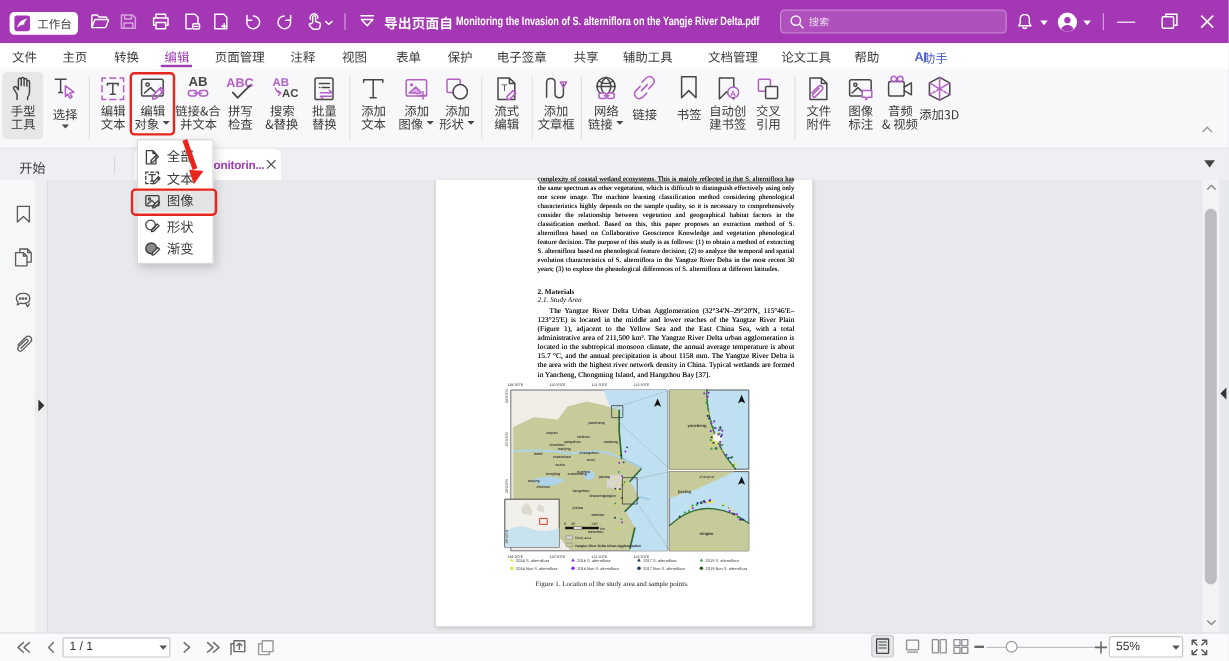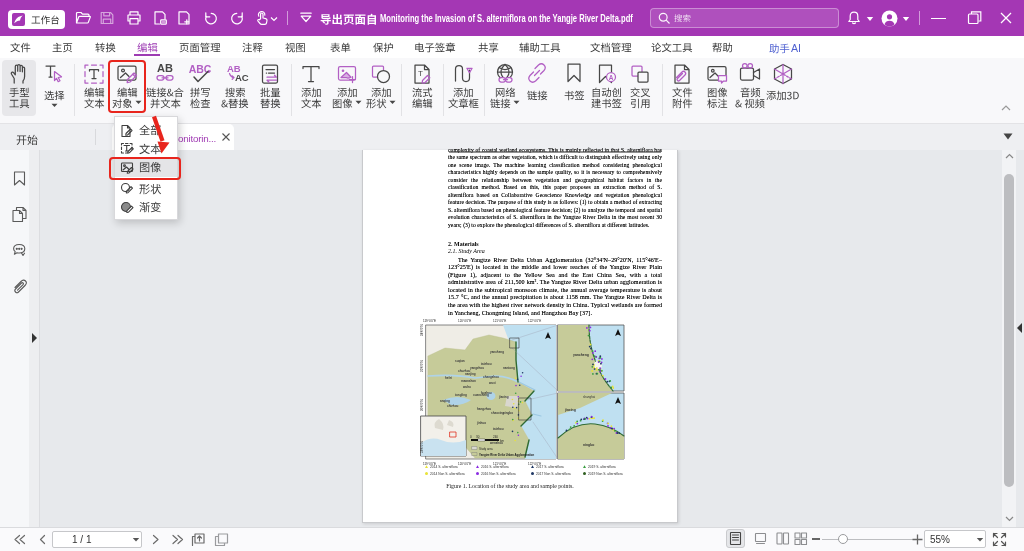--- a/index.html
+++ b/index.html
@@ -132,21 +132,21 @@
 <svg class="t" style="left:590.2px;top:39.6px" width="43.6" height="15.1" viewBox="0 -11.44 43.6 15.08">
     <path d="M4.40 -8.56C4.71 -8.05 5.05 -7.35 5.17 -6.93L6.03 -7.21C5.89 -7.63 5.52 -8.31 5.21 -8.81L4.40 -8.56ZM0.52 -6.91L0.52 -6.14L2.14 -6.14C2.75 -4.56 3.58 -3.19 4.65 -2.08C3.50 -1.12 2.10 -0.42 0.37 0.07C0.53 0.26 0.78 0.62 0.86 0.81C2.60 0.25 4.04 -0.50 5.22 -1.52C6.40 -0.48 7.81 0.29 9.52 0.76C9.65 0.54 9.88 0.21 10.06 0.04C8.39 -0.37 6.98 -1.11 5.82 -2.09C6.87 -3.16 7.68 -4.49 8.28 -6.14L9.92 -6.14L9.92 -6.91L0.52 -6.91ZM5.24 -2.63C4.26 -3.62 3.49 -4.80 2.95 -6.14L7.39 -6.14C6.87 -4.73 6.16 -3.58 5.24 -2.63ZM19.25 -8.07C19.03 -7.30 18.60 -6.21 18.23 -5.55L18.86 -5.35C19.22 -5.98 19.67 -7.00 20.02 -7.85L19.25 -8.07ZM14.53 -7.81C14.87 -7.06 15.28 -6.05 15.46 -5.42L16.13 -5.69C15.94 -6.32 15.53 -7.29 15.16 -8.05L14.53 -7.81ZM12.41 -8.74L12.41 -6.51L10.89 -6.51L10.89 -5.77L12.28 -5.77C11.97 -4.35 11.31 -2.70 10.67 -1.82C10.80 -1.64 10.98 -1.33 11.08 -1.12C11.58 -1.82 12.05 -2.99 12.41 -4.17L12.41 0.82L13.14 0.82L13.14 -4.41C13.47 -3.89 13.85 -3.24 14.01 -2.90L14.49 -3.50C14.30 -3.80 13.43 -5.01 13.14 -5.37L13.14 -5.77L14.45 -5.77L14.45 -6.51L13.14 -6.51L13.14 -8.74L12.41 -8.74ZM14.24 -0.66L14.24 0.09L19.16 0.09L19.16 0.74L19.93 0.74L19.93 -4.90L17.62 -4.90L17.62 -8.70L16.86 -8.70L16.86 -4.90L14.48 -4.90L14.48 -4.14L19.16 -4.14L19.16 -2.80L14.60 -2.80L14.60 -2.09L19.16 -2.09L19.16 -0.66L14.24 -0.66ZM22.99 -4.56L22.99 0.84L23.79 0.84L23.79 0.49L28.82 0.49L28.82 0.82L29.59 0.82L29.59 -1.75L23.79 -1.75L23.79 -2.47L29.04 -2.47L29.04 -4.56L22.99 -4.56ZM28.82 -0.12L23.79 -0.12L23.79 -1.13L28.82 -1.13L28.82 -0.12ZM25.38 -6.48C25.49 -6.27 25.60 -6.03 25.70 -5.81L21.85 -5.81L21.85 -4.10L22.61 -4.10L22.61 -5.20L29.53 -5.20L29.53 -4.10L30.32 -4.10L30.32 -5.81L26.50 -5.81C26.41 -6.07 26.23 -6.39 26.07 -6.62L25.38 -6.48ZM23.79 -3.95L28.28 -3.95L28.28 -3.06L23.79 -3.06L23.79 -3.95ZM22.54 -8.78C22.28 -7.87 21.82 -6.99 21.25 -6.41C21.44 -6.31 21.77 -6.14 21.92 -6.03C22.22 -6.38 22.51 -6.82 22.77 -7.31L23.48 -7.31C23.71 -6.93 23.94 -6.46 24.03 -6.16L24.70 -6.39C24.62 -6.63 24.44 -6.99 24.24 -7.31L25.83 -7.31L25.83 -7.88L23.03 -7.88C23.13 -8.13 23.22 -8.38 23.30 -8.63L22.54 -8.78ZM26.94 -8.76C26.75 -8.00 26.39 -7.27 25.92 -6.77C26.10 -6.68 26.43 -6.51 26.56 -6.41C26.78 -6.65 26.99 -6.96 27.17 -7.30L27.90 -7.30C28.21 -6.92 28.52 -6.43 28.65 -6.13L29.29 -6.41C29.17 -6.65 28.95 -6.99 28.71 -7.30L30.58 -7.30L30.58 -7.88L27.43 -7.88C27.54 -8.12 27.62 -8.37 27.70 -8.62L26.94 -8.76ZM36.15 -5.62L37.74 -5.62L37.74 -4.27L36.15 -4.27L36.15 -5.62ZM38.42 -5.62L40.01 -5.62L40.01 -4.27L38.42 -4.27L38.42 -5.62ZM36.15 -7.57L37.74 -7.57L37.74 -6.25L36.15 -6.25L36.15 -7.57ZM38.42 -7.57L40.01 -7.57L40.01 -6.25L38.42 -6.25L38.42 -7.57ZM34.51 -0.23L34.51 0.49L41.26 0.49L41.26 -0.23L38.48 -0.23L38.48 -1.66L40.90 -1.66L40.90 -2.37L38.48 -2.37L38.48 -3.60L40.76 -3.60L40.76 -8.26L35.43 -8.26L35.43 -3.60L37.68 -3.60L37.68 -2.37L35.31 -2.37L35.31 -1.66L37.68 -1.66L37.68 -0.23L34.51 -0.23ZM31.56 -1.04L31.76 -0.25C32.68 -0.55 33.87 -0.96 35.00 -1.33L34.86 -2.09L33.72 -1.71L33.72 -4.30L34.77 -4.30L34.77 -5.02L33.72 -5.02L33.72 -7.30L34.92 -7.30L34.92 -8.03L31.68 -8.03L31.68 -7.30L32.97 -7.30L32.97 -5.02L31.78 -5.02L31.78 -4.30L32.97 -4.30L32.97 -1.47C32.44 -1.30 31.96 -1.16 31.56 -1.04Z" fill="#3A3A3A" fill-opacity="1.0"></path>
   </svg>
 <svg class="t" style="left:651.2px;top:39.6px" width="43.6" height="15.1" viewBox="0 -11.44 43.6 15.08">
     <path d="M1.11 -7.99C1.75 -7.47 2.55 -6.73 2.92 -6.25L3.45 -6.84C3.06 -7.30 2.24 -8.02 1.60 -8.51L1.11 -7.99ZM6.47 -8.76C5.96 -7.51 4.89 -5.98 3.28 -4.91C3.45 -4.78 3.69 -4.50 3.81 -4.33C5.11 -5.24 6.06 -6.39 6.74 -7.52C7.51 -6.31 8.62 -5.11 9.61 -4.41C9.73 -4.61 9.98 -4.89 10.16 -5.02C9.08 -5.69 7.83 -7.00 7.12 -8.23L7.31 -8.61L6.47 -8.76ZM8.38 -4.44C7.65 -3.90 6.51 -3.27 5.56 -2.80L5.56 -4.91L4.78 -4.91L4.78 -0.64C4.78 0.30 5.10 0.55 6.22 0.55C6.46 0.55 8.13 0.55 8.38 0.55C9.38 0.55 9.62 0.15 9.72 -1.29C9.51 -1.33 9.18 -1.47 9.01 -1.60C8.95 -0.37 8.86 -0.15 8.34 -0.15C7.97 -0.15 6.55 -0.15 6.27 -0.15C5.67 -0.15 5.56 -0.23 5.56 -0.63L5.56 -2.01C6.60 -2.48 7.93 -3.16 8.90 -3.79L8.38 -4.44ZM1.98 0.62L1.98 0.61C2.12 0.40 2.41 0.17 4.12 -1.21C4.02 -1.35 3.90 -1.65 3.83 -1.86L2.80 -1.06L2.80 -5.47L0.42 -5.47L0.42 -4.71L2.05 -4.71L2.05 -0.95C2.05 -0.44 1.73 -0.09 1.55 0.06C1.67 0.18 1.89 0.46 1.98 0.62ZM14.80 -8.56C15.11 -8.05 15.45 -7.35 15.57 -6.93L16.43 -7.21C16.29 -7.63 15.92 -8.31 15.61 -8.81L14.80 -8.56ZM10.92 -6.91L10.92 -6.14L12.54 -6.14C13.15 -4.56 13.98 -3.19 15.05 -2.08C13.90 -1.12 12.50 -0.42 10.77 0.07C10.93 0.26 11.18 0.62 11.26 0.81C13.00 0.25 14.44 -0.50 15.62 -1.52C16.80 -0.48 18.21 0.29 19.92 0.76C20.05 0.54 20.28 0.21 20.46 0.04C18.79 -0.37 17.38 -1.11 16.22 -2.09C17.27 -3.16 18.08 -4.49 18.68 -6.14L20.32 -6.14L20.32 -6.91L10.92 -6.91ZM15.64 -2.63C14.66 -3.62 13.89 -4.80 13.35 -6.14L17.79 -6.14C17.27 -4.73 16.56 -3.58 15.64 -2.63ZM21.34 -0.75L21.34 0.03L30.69 0.03L30.69 -0.75L26.41 -0.75L26.41 -6.76L30.16 -6.76L30.16 -7.56L21.88 -7.56L21.88 -6.76L25.54 -6.76L25.54 -0.75L21.34 -0.75ZM37.49 -0.87C38.65 -0.33 39.85 0.33 40.58 0.84L41.20 0.26C40.42 -0.23 39.17 -0.89 37.99 -1.42L37.49 -0.87ZM34.61 -1.38C33.97 -0.82 32.67 -0.12 31.62 0.27C31.80 0.42 32.06 0.68 32.19 0.84C33.24 0.42 34.52 -0.26 35.35 -0.91L34.61 -1.38ZM33.40 -8.24L33.40 -2.17L31.74 -2.17L31.74 -1.47L41.09 -1.47L41.09 -2.17L39.54 -2.17L39.54 -8.24L33.40 -8.24ZM34.15 -2.17L34.15 -3.12L38.76 -3.12L38.76 -2.17L34.15 -2.17ZM34.15 -6.09L38.76 -6.09L38.76 -5.21L34.15 -5.21L34.15 -6.09ZM34.15 -6.70L34.15 -7.59L38.76 -7.59L38.76 -6.70L34.15 -6.70ZM34.15 -4.62L38.76 -4.62L38.76 -3.71L34.15 -3.71L34.15 -4.62Z" fill="#3A3A3A" fill-opacity="1.0"></path>
   </svg>
 <svg class="t" style="left:711.6px;top:39.6px" width="22.8" height="15.1" viewBox="0 -11.44 22.8 15.08">
     <path d="M2.85 -8.74L2.85 -7.91L0.69 -7.91L0.69 -7.28L2.85 -7.28L2.85 -6.52L0.90 -6.52L0.90 -5.91L2.85 -5.91L2.85 -5.66C2.85 -5.49 2.83 -5.30 2.77 -5.10L0.52 -5.10L0.52 -4.46L2.47 -4.46C2.14 -3.99 1.60 -3.54 0.72 -3.23C0.89 -3.09 1.15 -2.84 1.27 -2.67C2.40 -3.12 3.03 -3.81 3.35 -4.46L5.62 -4.46L5.62 -5.10L3.58 -5.10C3.62 -5.30 3.64 -5.49 3.64 -5.66L3.64 -5.91L5.33 -5.91L5.33 -6.52L3.64 -6.52L3.64 -7.28L5.55 -7.28L5.55 -7.91L3.64 -7.91L3.64 -8.74L2.85 -8.74ZM6.07 -8.30L6.07 -3.15L6.82 -3.15L6.82 -7.62L8.60 -7.62C8.32 -7.18 7.98 -6.65 7.63 -6.20C8.55 -5.69 8.89 -5.22 8.89 -4.85C8.89 -4.63 8.82 -4.48 8.63 -4.40C8.51 -4.36 8.35 -4.33 8.20 -4.32C7.89 -4.30 7.52 -4.31 7.07 -4.35C7.20 -4.17 7.30 -3.89 7.32 -3.69C7.73 -3.65 8.17 -3.66 8.53 -3.69C8.74 -3.71 8.98 -3.78 9.15 -3.86C9.50 -4.04 9.67 -4.34 9.66 -4.79C9.66 -5.26 9.36 -5.76 8.47 -6.31C8.90 -6.83 9.36 -7.47 9.76 -8.01L9.21 -8.33L9.08 -8.30L6.07 -8.30ZM1.56 -2.72L1.56 0.27L2.35 0.27L2.35 -2.02L4.76 -2.02L4.76 0.81L5.57 0.81L5.57 -2.02L8.21 -2.02L8.21 -0.60C8.21 -0.47 8.16 -0.43 7.99 -0.42C7.82 -0.42 7.21 -0.42 6.54 -0.43C6.64 -0.24 6.77 0.04 6.81 0.25C7.69 0.25 8.24 0.25 8.57 0.13C8.90 0.02 9.01 -0.20 9.01 -0.58L9.01 -2.72L5.57 -2.72L5.57 -3.55L4.76 -3.55L4.76 -2.72L1.56 -2.72ZM16.98 -8.74C16.98 -7.93 16.98 -7.13 16.96 -6.38L15.25 -6.38L15.25 -5.64L16.93 -5.64C16.79 -3.12 16.26 -0.97 14.26 0.27C14.44 0.41 14.71 0.67 14.83 0.85C16.95 -0.54 17.52 -2.90 17.68 -5.64L19.30 -5.64C19.21 -1.83 19.10 -0.44 18.83 -0.11C18.74 0.01 18.63 0.04 18.44 0.04C18.22 0.04 17.68 0.03 17.09 -0.01C17.22 0.20 17.31 0.52 17.33 0.74C17.88 0.77 18.44 0.78 18.76 0.75C19.09 0.72 19.31 0.62 19.51 0.34C19.85 -0.10 19.96 -1.59 20.06 -5.99C20.06 -6.08 20.06 -6.38 20.06 -6.38L17.71 -6.38C17.74 -7.14 17.74 -7.93 17.74 -8.74L16.98 -8.74ZM10.75 -0.99L10.90 -0.19C12.15 -0.48 13.89 -0.88 15.54 -1.27L15.48 -1.98L14.90 -1.85L14.90 -8.23L11.50 -8.23L11.50 -1.13L10.75 -0.99ZM12.21 -1.28L12.21 -3.07L14.17 -3.07L14.17 -1.69L12.21 -1.28ZM12.21 -5.29L14.17 -5.29L14.17 -3.77L12.21 -3.77L12.21 -5.29ZM12.21 -5.99L12.21 -7.52L14.17 -7.52L14.17 -5.99L12.21 -5.99Z" fill="#3A3A3A" fill-opacity="1.0"></path>
   </svg>
 <div class="abs" style="left:134px;top:54px;width:26px;height:2px;background:#9D3BB3"></div>
-<div class="abs" style="left:791px;top:41.5px;font-size:10.6px;font-weight:normal;color:#4D5FD0">AI</div>
+<div class="abs" style="left:762px;top:41.5px;font-size:10.6px;font-weight:bold;color:#4D5FD0">AI</div>
 <svg class="t" style="left:769px;top:39.6px" width="23" height="16" viewBox="0 -12.43 23 16">
     <path d="M6.58 -8.74C6.58 -7.93 6.58 -7.13 6.56 -6.38L4.85 -6.38L4.85 -5.64L6.53 -5.64C6.39 -3.12 5.86 -0.97 3.86 0.27C4.04 0.41 4.31 0.67 4.43 0.85C6.55 -0.54 7.12 -2.90 7.28 -5.64L8.90 -5.64C8.81 -1.83 8.70 -0.44 8.43 -0.11C8.34 0.01 8.23 0.04 8.04 0.04C7.82 0.04 7.28 0.03 6.69 -0.01C6.82 0.20 6.91 0.52 6.93 0.74C7.48 0.77 8.04 0.78 8.36 0.75C8.69 0.72 8.91 0.62 9.11 0.34C9.45 -0.10 9.56 -1.59 9.66 -5.99C9.66 -6.08 9.66 -6.38 9.66 -6.38L7.31 -6.38C7.34 -7.14 7.34 -7.93 7.34 -8.74L6.58 -8.74ZM0.35 -0.99L0.50 -0.19C1.75 -0.48 3.49 -0.88 5.14 -1.27L5.08 -1.98L4.50 -1.85L4.50 -8.23L1.10 -8.23L1.10 -1.13L0.35 -0.99ZM1.81 -1.28L1.81 -3.07L3.77 -3.07L3.77 -1.69L1.81 -1.28ZM1.81 -5.29L3.77 -5.29L3.77 -3.77L1.81 -3.77L1.81 -5.29ZM1.81 -5.99L1.81 -7.52L3.77 -7.52L3.77 -5.99L1.81 -5.99ZM10.92 -3.35L10.92 -2.58L15.21 -2.58L15.21 -0.26C15.21 -0.05 15.12 0.02 14.89 0.03C14.65 0.03 13.83 0.04 12.96 0.02C13.08 0.23 13.23 0.57 13.29 0.79C14.38 0.80 15.07 0.79 15.47 0.66C15.85 0.53 16.02 0.30 16.02 -0.26L16.02 -2.58L20.31 -2.58L20.31 -3.35L16.02 -3.35L16.02 -5.03L19.72 -5.03L19.72 -5.78L16.02 -5.78L16.02 -7.48C17.24 -7.62 18.39 -7.83 19.27 -8.09L18.70 -8.73C17.11 -8.23 14.08 -7.95 11.61 -7.83C11.68 -7.67 11.77 -7.35 11.79 -7.16C12.88 -7.20 14.06 -7.27 15.21 -7.38L15.21 -5.78L11.62 -5.78L11.62 -5.03L15.21 -5.03L15.21 -3.35L10.92 -3.35Z" fill="#4D5FD0"></path>
   </svg>
 <div class="abs" style="left:0;top:58px;width:1024px;height:66px;background:#F8F8FA;border-bottom:1px solid #E3E3E6"></div>
 <div class="abs" style="left:2px;top:60px;width:34px;height:56px;background:#E7E7EA;border-radius:4px"></div>
 <div class="abs" style="left:74px;top:64px;width:1px;height:52px;background:#E2E2E5"></div>
 <div class="abs" style="left:291px;top:64px;width:1px;height:52px;background:#E2E2E5"></div>
 <div class="abs" style="left:401px;top:64px;width:1px;height:52px;background:#E2E2E5"></div>
 <div class="abs" style="left:443px;top:64px;width:1px;height:52px;background:#E2E2E5"></div>
 <div class="abs" style="left:484px;top:64px;width:1px;height:52px;background:#E2E2E5"></div>
@@ -414,21 +414,21 @@
   </svg>
 <svg class="ico" style="left:1000px;top:104px" width="12" height="8">
     <path d="M2 6 L6 2 L10 6" fill="none" stroke="#9a9a9a" stroke-width="1.2"></path>
   </svg>
 <div class="abs" style="left:0;top:124px;width:1024px;height:26px;background:#EEEFF2"></div>
 <div class="abs" style="left:95px;top:129px;width:1px;height:16px;background:#D8D9DC"></div>
 <svg class="t" style="left:16.0px;top:131.9px" width="24.0" height="15.9" viewBox="0 -12.10 24.0 15.95">
     <path d="M7.14 -7.73L7.14 -4.60L4.06 -4.60L4.06 -5.07L4.06 -7.73L7.14 -7.73ZM0.57 -4.60L0.57 -3.81L3.17 -3.81C3.01 -2.30 2.45 -0.82 0.59 0.31C0.81 0.45 1.11 0.73 1.25 0.92C3.29 -0.36 3.86 -2.08 4.01 -3.81L7.14 -3.81L7.14 0.89L7.99 0.89L7.99 -3.81L10.44 -3.81L10.44 -4.60L7.99 -4.60L7.99 -7.73L10.10 -7.73L10.10 -8.52L0.98 -8.52L0.98 -7.73L3.22 -7.73L3.22 -5.07L3.21 -4.60L0.57 -4.60ZM16.08 -3.60L16.08 0.88L16.84 0.88L16.84 0.39L20.16 0.39L20.16 0.86L20.96 0.86L20.96 -3.60L16.08 -3.60ZM16.84 -0.34L16.84 -2.85L20.16 -2.85L20.16 -0.34L16.84 -0.34ZM15.72 -4.48C16.04 -4.61 16.51 -4.65 20.60 -4.97C20.75 -4.69 20.87 -4.42 20.96 -4.19L21.66 -4.55C21.32 -5.40 20.55 -6.69 19.80 -7.65L19.14 -7.33C19.51 -6.84 19.89 -6.26 20.22 -5.69L16.71 -5.47C17.43 -6.46 18.16 -7.73 18.76 -9.01L17.90 -9.25C17.35 -7.86 16.45 -6.38 16.15 -5.98C15.87 -5.59 15.65 -5.32 15.44 -5.28C15.54 -5.06 15.68 -4.65 15.72 -4.48ZM13.22 -6.21L14.48 -6.21C14.34 -4.81 14.09 -3.62 13.72 -2.65C13.34 -2.95 12.96 -3.24 12.58 -3.51C12.79 -4.29 13.02 -5.25 13.22 -6.21ZM11.71 -3.21C12.26 -2.84 12.85 -2.38 13.39 -1.91C12.88 -0.92 12.23 -0.22 11.44 0.21C11.61 0.36 11.84 0.66 11.95 0.86C12.78 0.34 13.45 -0.37 13.98 -1.36C14.40 -0.96 14.76 -0.57 15.00 -0.23L15.51 -0.90C15.24 -1.26 14.82 -1.69 14.33 -2.12C14.84 -3.35 15.15 -4.93 15.28 -6.93L14.79 -7.01L14.66 -6.99L13.38 -6.99C13.52 -7.73 13.64 -8.47 13.73 -9.14L12.96 -9.20C12.88 -8.51 12.77 -7.76 12.63 -6.99L11.47 -6.99L11.47 -6.21L12.47 -6.21C12.24 -5.08 11.97 -3.99 11.71 -3.21Z" fill="#3A3A3A" fill-opacity="1.0"></path>
   </svg>
 <div class="abs" style="left:112px;top:124px;width:122px;height:26px;background:#fff;border-radius:5px 5px 0 0"></div>
-<div class="abs" style="left:178px;top:132.5px;font-size:9.8px;font-weight:normal;color:#A13CB4;white-space:nowrap;letter-spacing:-0.2px">onitorin...</div>
+<div class="abs" style="left:178px;top:132.5px;font-size:9.8px;font-weight:bold;color:#A13CB4;white-space:nowrap;letter-spacing:-0.2px">onitorin...</div>
 <svg class="ico" style="left:221px;top:132px" width="10" height="10" viewBox="0 0 10 10" stroke="#555" stroke-width="1.1">
     <path d="M1.5 1.5 L8.5 8.5 M8.5 1.5 L1.5 8.5"></path>
   </svg>
 <svg class="ico" style="left:1003px;top:133px" width="10" height="7">
     <path d="M0.5 0.5 L9.5 0.5 L5 6.5 Z" fill="#444" stroke="none"></path>
   </svg>
 <div class="abs" style="left:0;top:150px;width:1024px;height:377px;background:#E7E9EC"></div>
 <div class="abs" style="left:0;top:150px;width:29px;height:377px;background:#F6F7F9"></div>
 <div class="abs" style="left:29px;top:150px;width:11px;height:377px;background:#EDEEF0;border-right:1px solid #DCDDE0"></div>
 <svg class="ico" style="left:11px;top:170px" width="17" height="17" viewBox="0 0 17 17" fill="none" stroke="#5A5A5A" stroke-width="1.1" stroke-linecap="round" stroke-linejoin="round">
@@ -681,21 +681,21 @@
     <text x="95" y="176" text-anchor="middle" font-size="5.8" font-family="Liberation Serif" fill="#222" stroke="none">Figure 1. Location of the study area and sample points.</text>
   </svg>
 <div class="abs" style="left:0;top:527px;width:1024px;height:24px;background:#FAFAFC;border-top:1px solid #DADBDE"></div>
 <svg class="ico" style="left:12px;top:533px" width="16" height="13" viewBox="0 0 16 13" fill="none" stroke="#6b6b6b" stroke-width="1.2" stroke-linecap="round" stroke-linejoin="round">
     <path d="M7.5 2.5 L3 6.5 L7.5 10.5 M12.5 2.5 L8 6.5 L12.5 10.5"></path>
   </svg>
 <svg class="ico" style="left:36px;top:533px" width="12" height="13" viewBox="0 0 12 13" fill="none" stroke="#6b6b6b" stroke-width="1.2" stroke-linecap="round" stroke-linejoin="round">
     <path d="M8.5 2.5 L4.5 6.5 L8.5 10.5"></path>
   </svg>
 <div class="abs" style="left:52px;top:531px;width:90px;height:17px;background:#fff;border:1px solid #C6C7CA;border-radius:2px"></div>
-<div class="abs" style="left:72px;top:534px;font-size:10px;color:#333">1 / 1</div>
+<div class="abs" style="left:58px;top:534px;font-size:10px;color:#333">1 / 1</div>
 <svg class="ico" style="left:132px;top:537px" width="8" height="6">
     <path d="M0.8 1 L4 4.5 L7.2 1 Z" fill="#555" stroke="none"></path>
   </svg>
 <svg class="ico" style="left:150px;top:533px" width="12" height="13" viewBox="0 0 12 13" fill="none" stroke="#6b6b6b" stroke-width="1.2" stroke-linecap="round" stroke-linejoin="round">
     <path d="M3.5 2.5 L8 6.5 L3.5 10.5"></path>
   </svg>
 <svg class="ico" style="left:170px;top:533px" width="16" height="13" viewBox="0 0 16 13" fill="none" stroke="#6b6b6b" stroke-width="1.2" stroke-linecap="round" stroke-linejoin="round">
     <path d="M3 2.5 L7.5 6.5 L3 10.5 M8 2.5 L12.5 6.5 L8 10.5"></path>
   </svg>
 <svg class="ico" style="left:190px;top:531px" width="17" height="17" viewBox="0 0 17 17" fill="none" stroke="#6b6b6b" stroke-width="1.2" stroke-linecap="round" stroke-linejoin="round">

